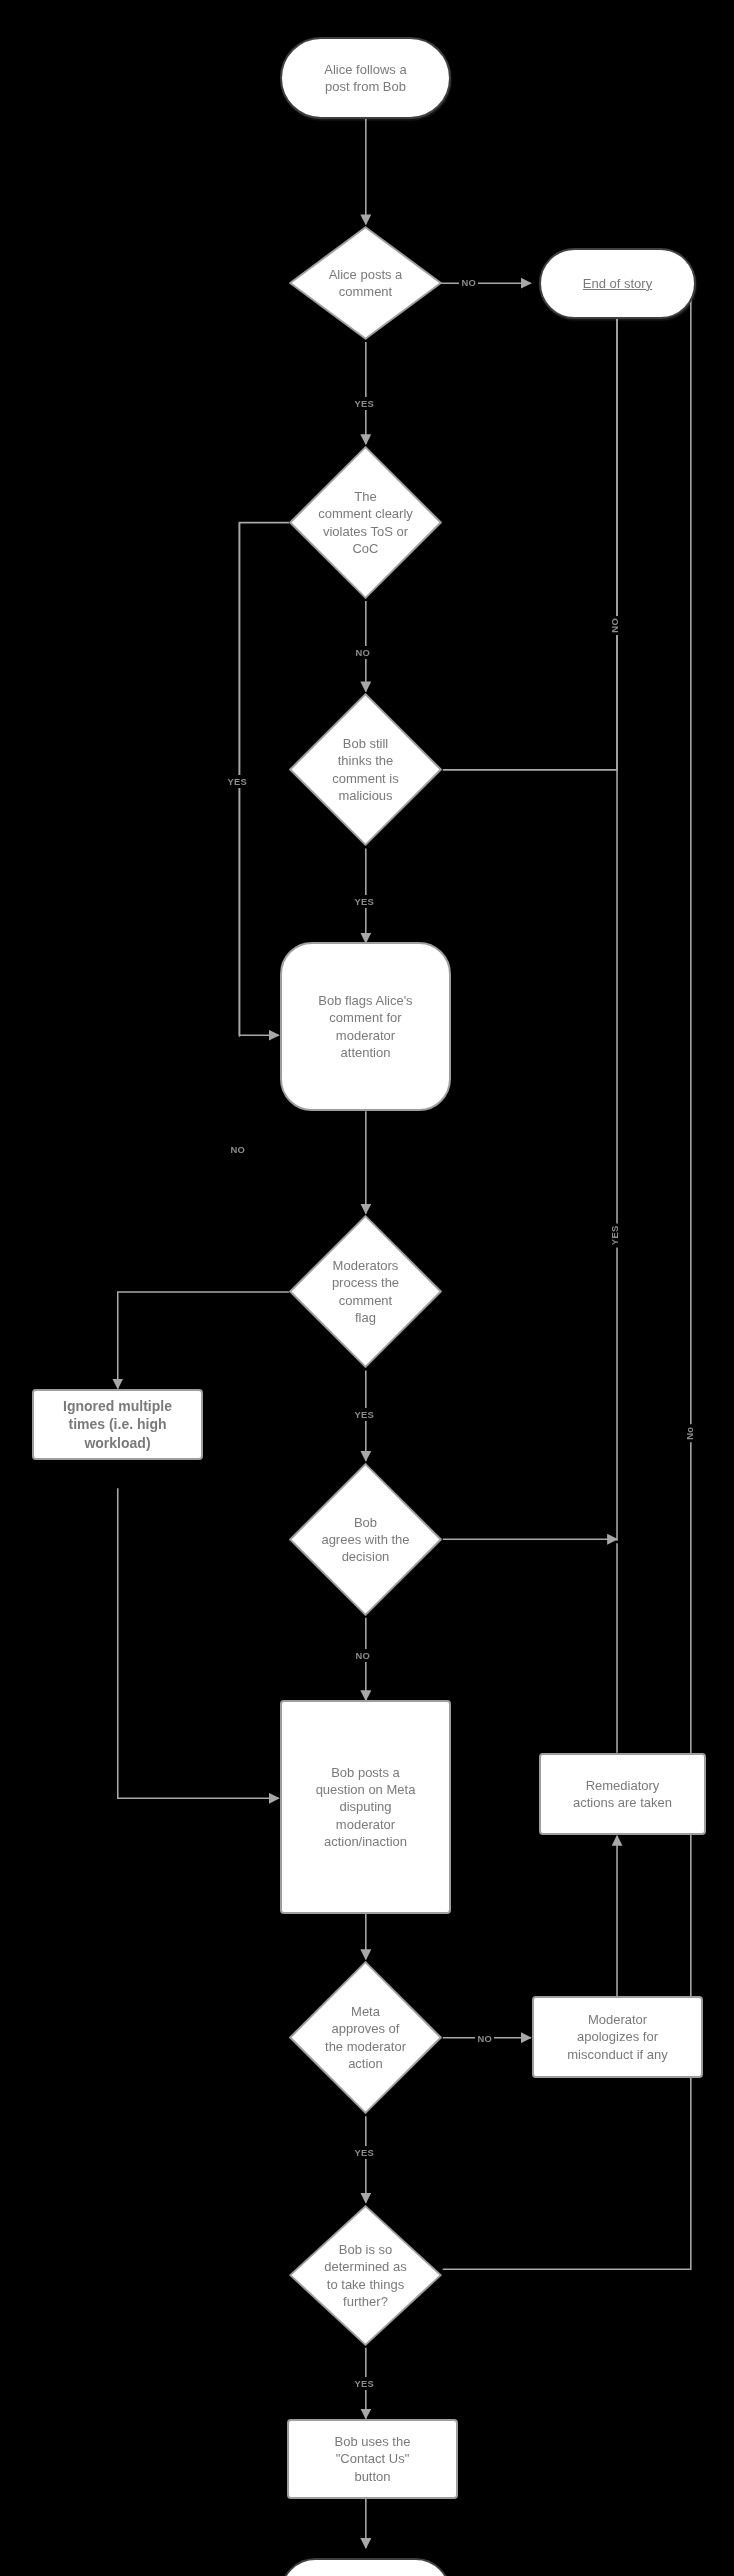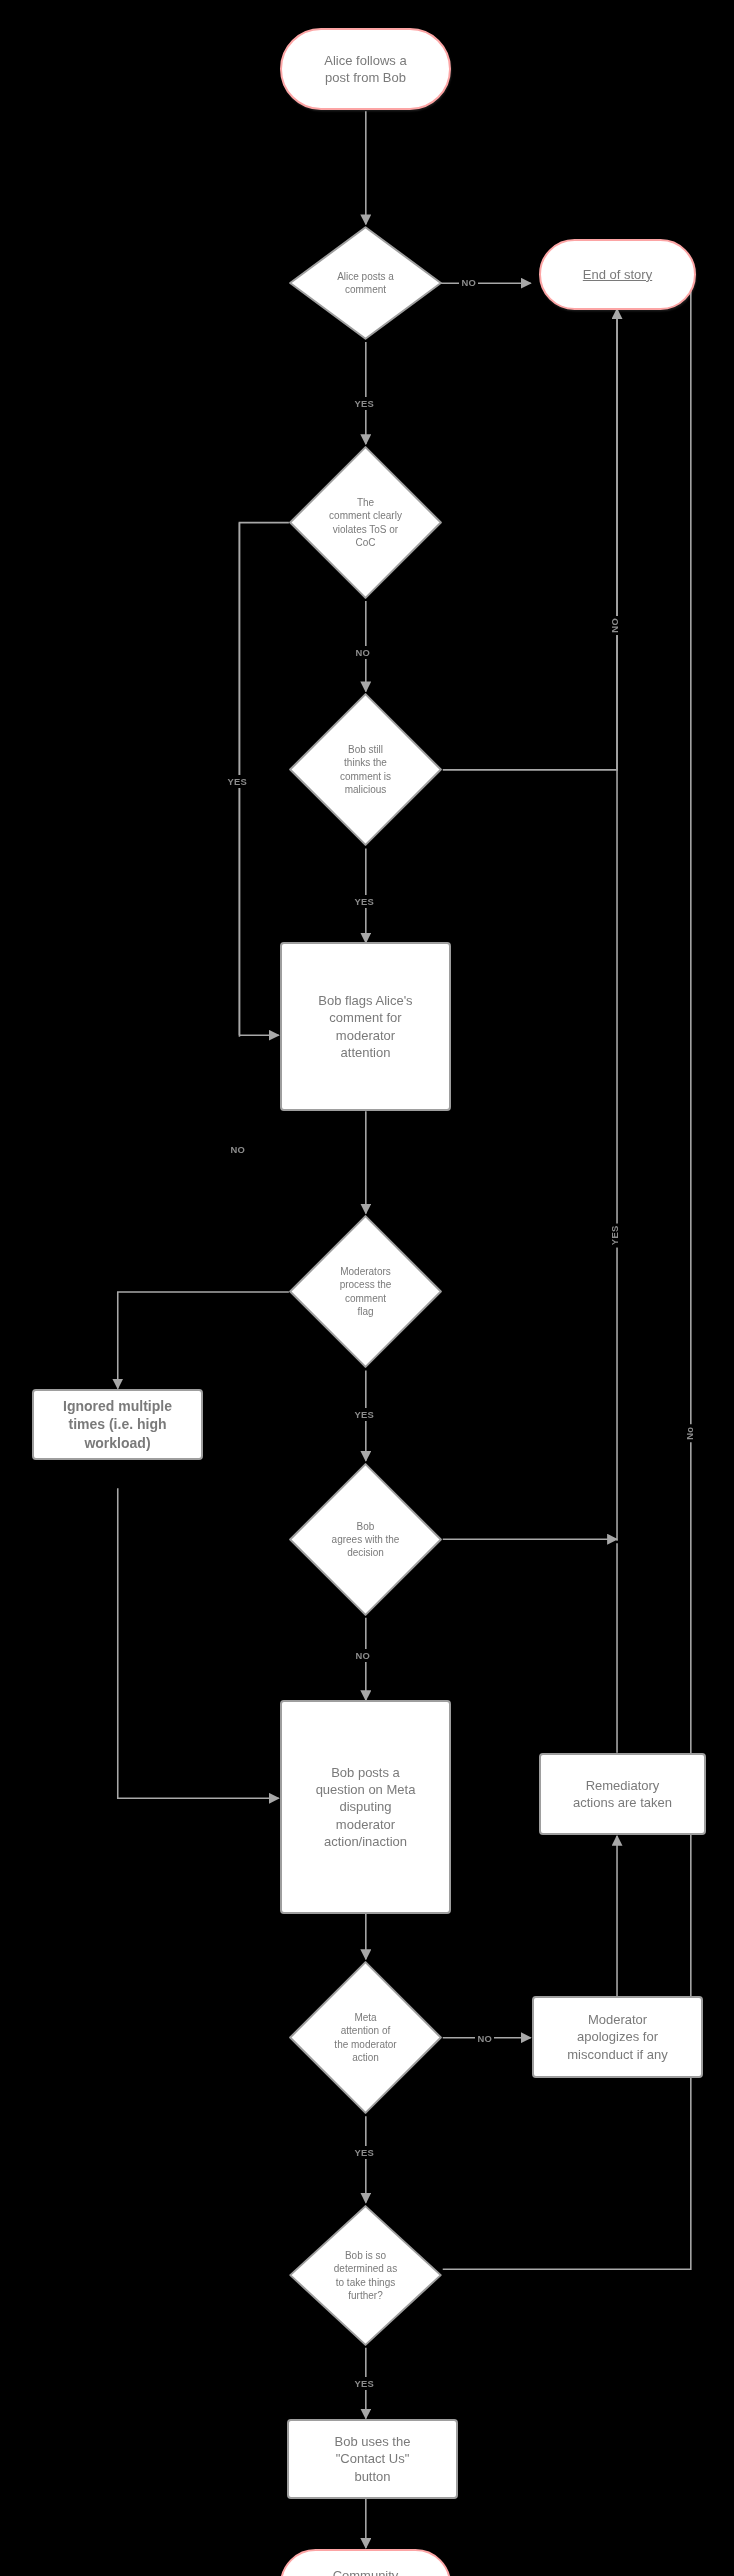--- a/index.html
+++ b/index.html
@@ -30,23 +30,24 @@
     font-size: 13px;
     line-height: 1.32;
     z-index: 5;
   }
   .node .txt {
     display: block;
     white-space: pre-line;
     padding: 0 6.3px;
   }
   .terminator {
-    border: 2px solid #fca5a5;
+    border: 2px solid #404040;
     border-radius: 47px;
     box-shadow: 0.8px 1.6px 1.6px rgba(255,255,255,0.10);
+    margin-top: 9px;
   }
   .process {
     border: 2px solid #9e9e9e;
     border-radius: 3.9px;
   }
   .process.bold .txt {
     font-weight: bold;
     font-size: 14px;
   }
   
@@ -64,21 +65,21 @@
     position: absolute;
     left: 0;
     top: 0;
     width: 100%;
     height: 100%;
     display: flex;
     align-items: center;
     justify-content: center;
     text-align: center;
     color: #7a7a7a;
-    font-size: 10px;
+    font-size: 13px;
     line-height: 1.32;
     white-space: pre-line;
   }
   
   #wires {
     position: absolute;
     left: 0;
     top: 0;
     width: 734px;
     height: 2576px;
@@ -193,21 +194,21 @@
   <div class="decision" style="left:287px; top:444px; width:157px; height:157px;">
     <svg width="157" height="157" viewBox="0 0 200 200">
       <polygon points="100,4 196,100 100,196 4,100" fill="#ffffff" stroke="#9e9e9e" stroke-width="2.5" stroke-linejoin="round"></polygon>
     </svg>
     <span class="dtxt">The
 comment clearly
 violates ToS or
 CoC</span>
   </div>
 
-  <div class="node process" style="left:280px; top:942px; width:171px; height:169px;">
+  <div class="node process" style="left:280px; top:942px; width:171px; height:169px;border-radius:32px;">
     <span class="txt">Bob flags Alice's
 comment for
 moderator
 attention</span>
   </div>
 
   <div class="decision" style="left:287px; top:1213px; width:157px; height:157px;">
     <svg width="157" height="157" viewBox="0 0 200 200">
       <polygon points="100,4 196,100 100,196 4,100" fill="#ffffff" stroke="#9e9e9e" stroke-width="2.5" stroke-linejoin="round"></polygon>
     </svg>
@@ -238,21 +239,21 @@
 disputing
 moderator
 action/inaction</span>
   </div>
 
   <div class="decision" style="left:287px; top:1959px; width:157px; height:157px;">
     <svg width="157" height="157" viewBox="0 0 200 200">
       <polygon points="100,4 196,100 100,196 4,100" fill="#ffffff" stroke="#9e9e9e" stroke-width="2.5" stroke-linejoin="round"></polygon>
     </svg>
     <span class="dtxt">Meta
-attention of
+approves of
 the moderator
 action</span>
   </div>
 
   <div class="node process" style="left:532px; top:1996px; width:171px; height:82px;">
     <span class="txt">Moderator
 apologizes for
 misconduct if any</span>
   </div>
 

